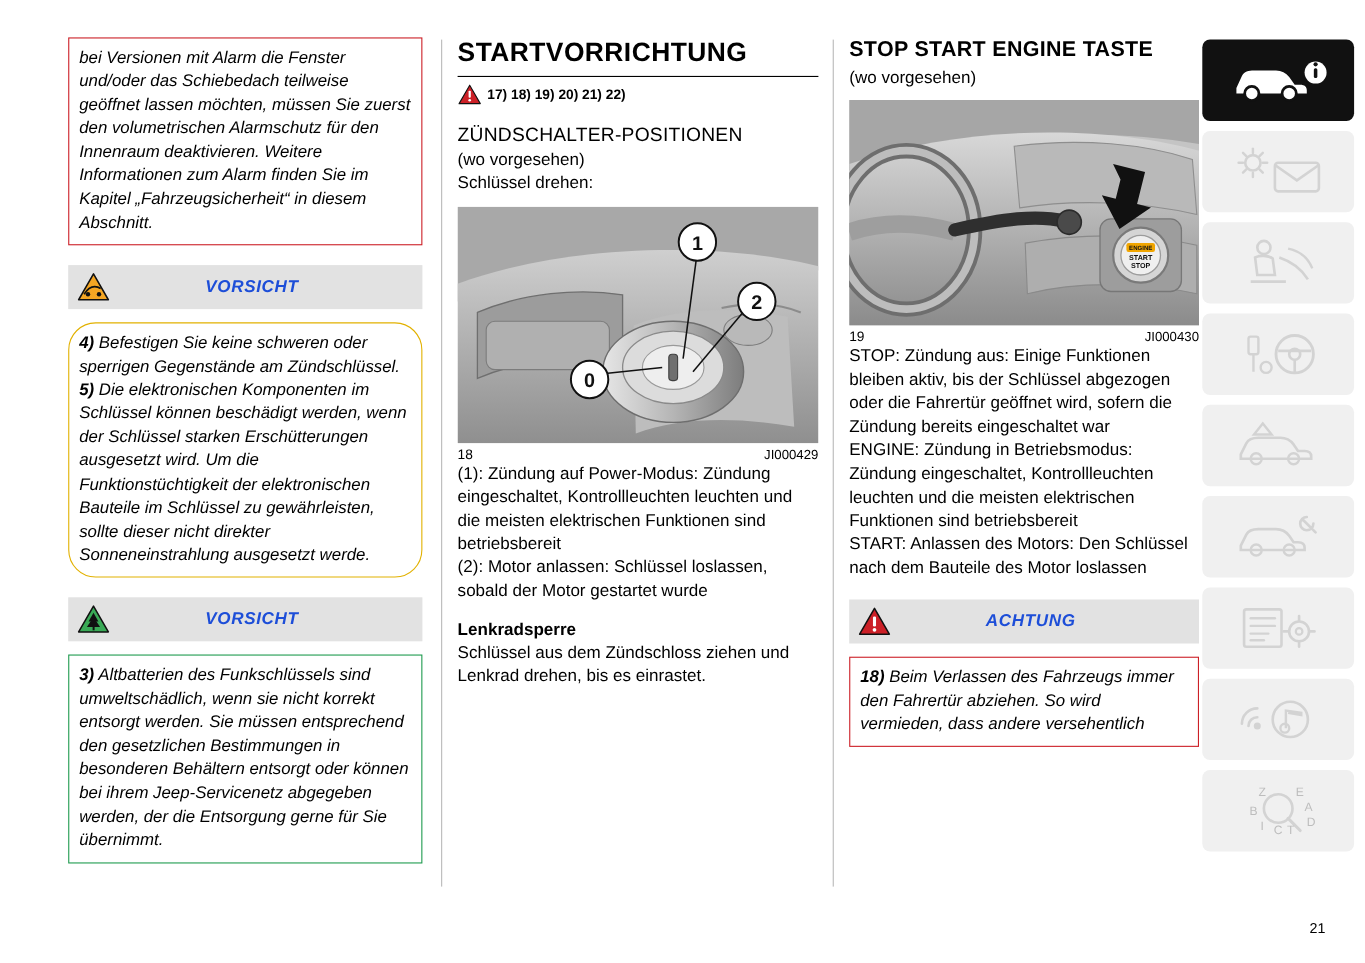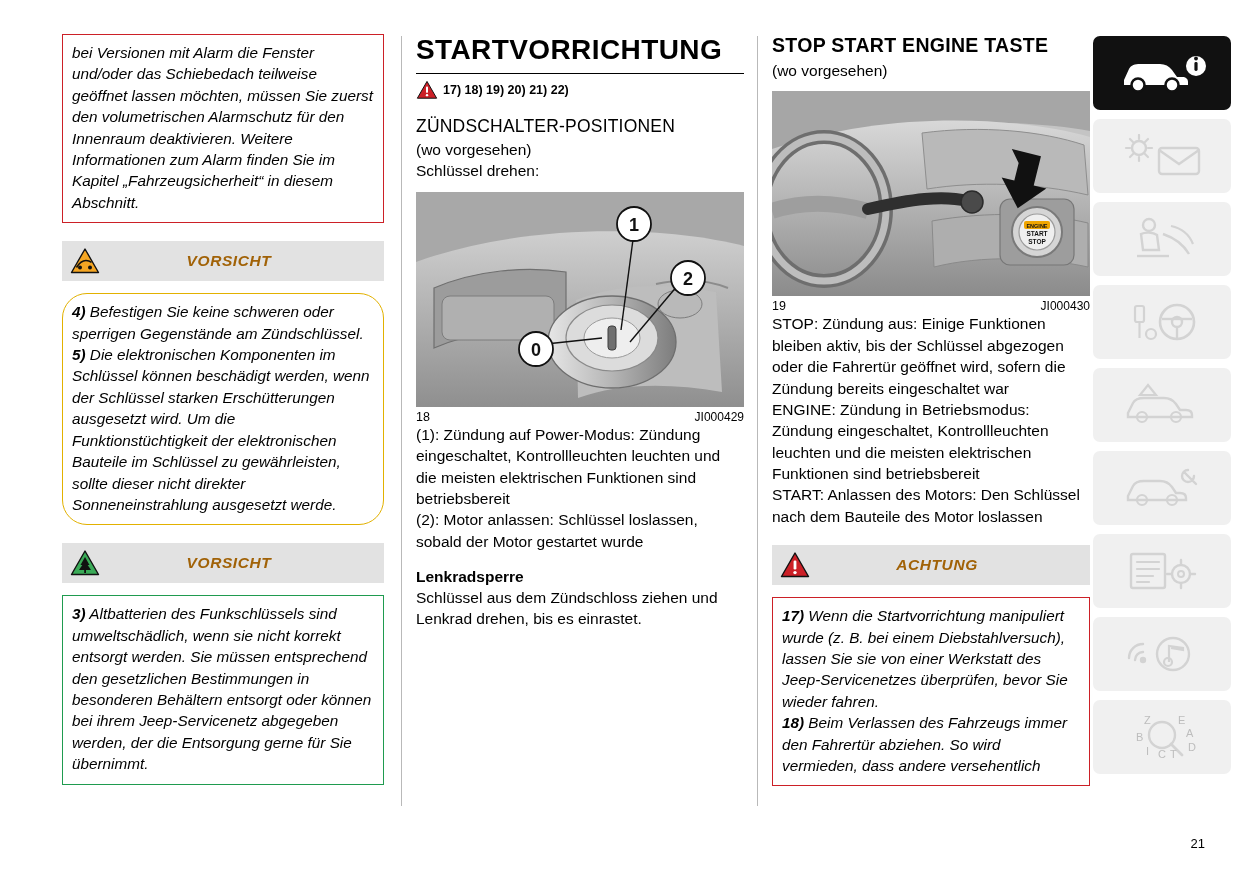--- a/index.html
+++ b/index.html
@@ -47,21 +47,21 @@
     line-height: 1.38;
   }
   .body-it {
     font-size: 15.3px;
     line-height: 1.4;
     font-style: italic;
   }
   b.num { font-weight: bold; font-style: italic; }
 
   h1.sec-title {
-    font-size: 28px;
+    font-size: 24px;
     font-weight: bold;
     letter-spacing: 0.4px;
     margin: 0 0 6px 0;
     padding-bottom: 7px;
     border-bottom: 1.6px solid #000;
   }
   h2.sub-title {
     font-size: 17.5px;
     font-weight: normal;
     letter-spacing: 0.2px;
@@ -98,21 +98,21 @@
     align-items: center;
     justify-content: center;
     flex: 0 0 46px;
   }
   .banner .blabel {
     flex: 1;
     text-align: center;
     font-style: italic;
     font-weight: bold;
     font-size: 15.5px;
-    color: #a16207;
+    color: #1d4ed8;
     letter-spacing: 0.6px;
     padding-right: 34px;
   }
 
   
   .figure { margin-top: 10px; position: relative; }
   .fig-caption-row {
     display: flex;
     justify-content: space-between;
     font-size: 12.5px;
@@ -333,21 +333,20 @@
         <svg width="30" height="28" viewBox="0 0 30 28">
           <path d="M15 2 L28.5 25.5 L1.5 25.5 Z" fill="#cc2027" stroke="#111" stroke-width="1.4" stroke-linejoin="round"></path>
           <rect x="13.6" y="9.5" width="2.8" height="9" rx="1.2" fill="#fff"></rect>
           <circle cx="15" cy="21.6" r="1.7" fill="#fff"></circle>
         </svg>
       </span>
       <span class="blabel">ACHTUNG</span>
     </div>
 
     <div class="note-box red">
-      <p class="body-it"><b class="num">17)</b> <span>Wenn die Startvorrichtung manipuliert wurde (z. B. bei einem Diebstahlversuch), lassen Sie sie von einer Werkstatt des Jeep-Servicenetzes überprüfen, bevor Sie wieder fahren.</span></p>
       <p class="body-it"><b class="num">18)</b> <span>Beim Verlassen des Fahrzeugs immer den Fahrertür abziehen. So wird vermieden, dass andere versehentlich</span></p>
     </div>
 
   </div>
 
   <div class="rail">
 
     <div class="rail-item active">
       <span>
         <svg width="92" height="42" viewBox="0 0 92 42">

